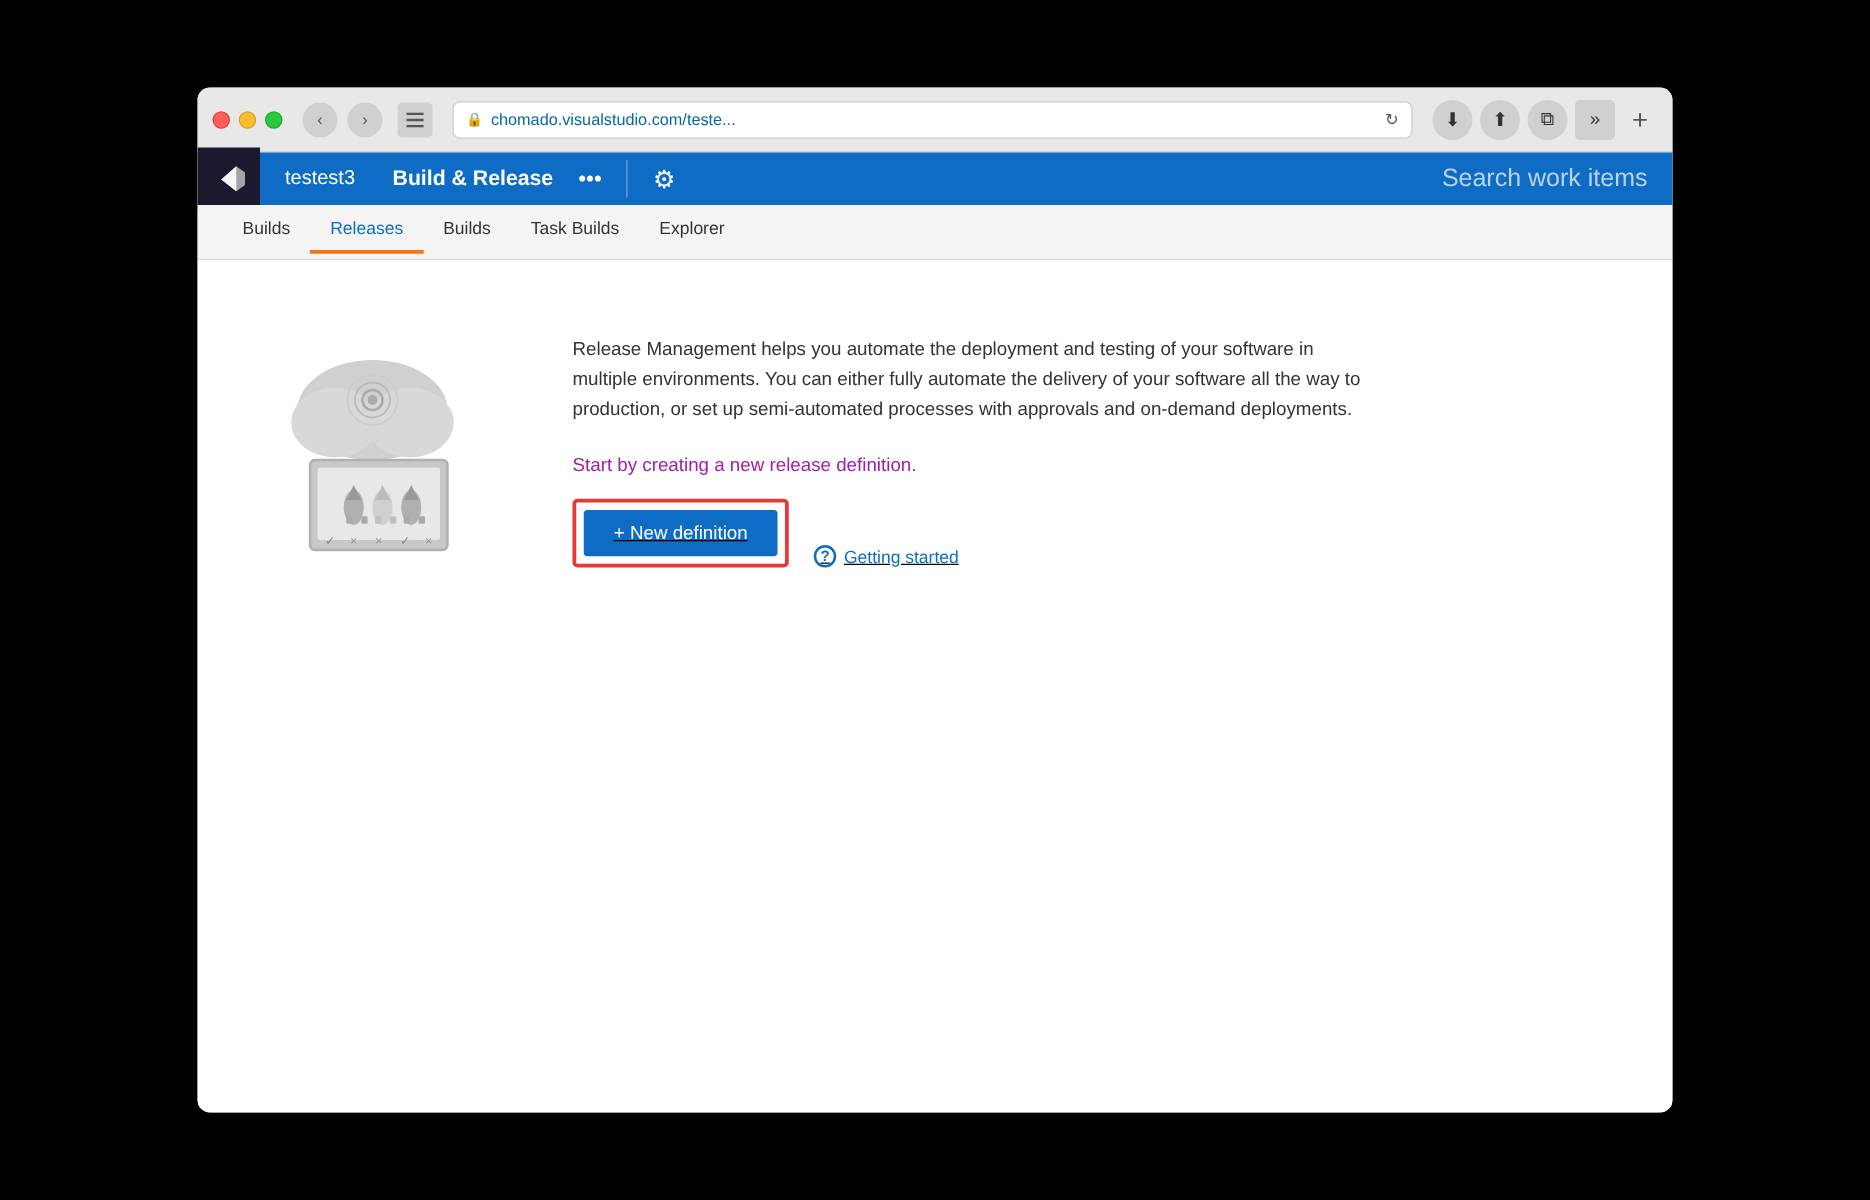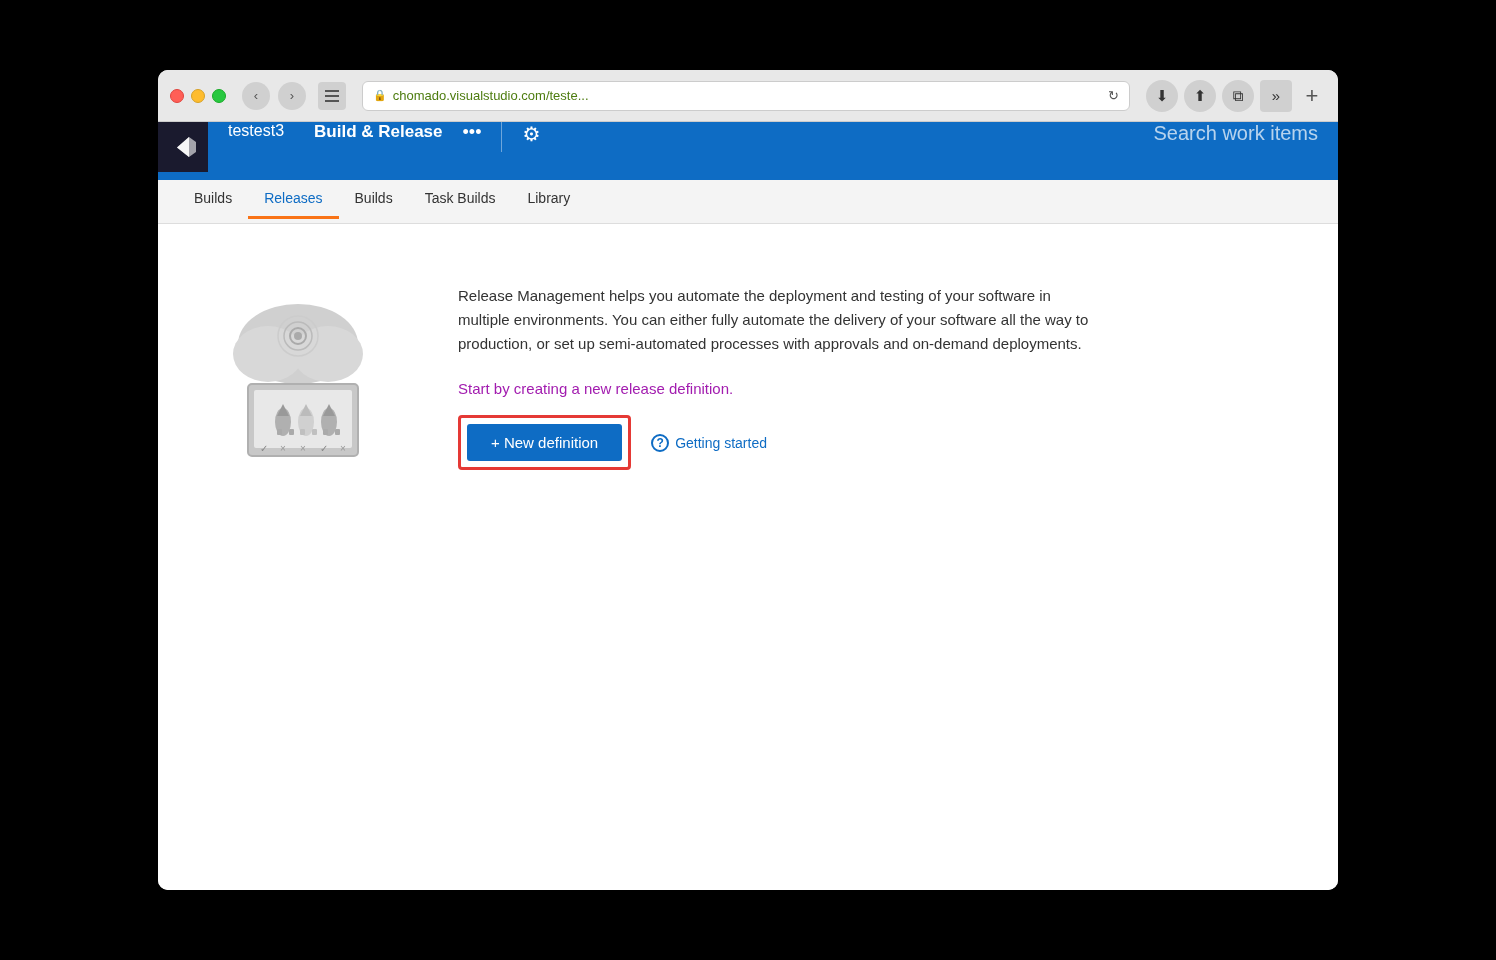--- a/index.html
+++ b/index.html
@@ -92,21 +92,21 @@
       margin: 0 8px;
     }
     .address-bar .lock-icon {
       margin-right: 6px;
       color: #555;
       font-size: 11px;
     }
     .address-bar .url-text {
       flex: 1;
       font-size: 13px;
-      color: #4d7c0f;
+      color: #0369a1;
     }
     .address-bar .reload-btn {
       color: #555;
       cursor: pointer;
       font-size: 13px;
     }
 
     .toolbar-icons {
       display: flex;
       gap: 6px;
@@ -147,22 +147,23 @@
       color: #555;
       cursor: pointer;
       display: flex;
       align-items: center;
       justify-content: center;
     }
 
     
     .app-bar {
       background: #0e6cc4;
-      height: 58px;
-      display: flex;
+      height: 42px;
+      display: flex;
+      align-items: center;
       flex-shrink: 0;
     }
     .app-bar-logo {
       width: 50px;
       height: 50px;
       background: #1a1a2e;
       display: flex;
       align-items: center;
       justify-content: center;
       flex-shrink: 0;
@@ -257,22 +258,23 @@
     }
 
     .start-text {
       font-size: 15px;
       color: #a21caf;
       margin-bottom: 18px;
     }
 
     .action-row {
       display: flex;
-      align-items: center;
+      align-items: flex-end;
       gap: 20px;
+      text-decoration: underline;
     }
 
     .new-def-wrapper {
       border: 3px solid #e53935;
       border-radius: 4px;
       padding: 6px;
       display: inline-block;
     }
 
     .new-def-btn {
@@ -352,21 +354,21 @@
     <div class="app-bar-divider"></div>
     <span class="app-bar-gear">⚙</span>
     <span class="app-bar-search">Search work items</span>
   </div>
 
   <div class="sub-nav">
     <div class="sub-nav-item">Builds</div>
     <div class="sub-nav-item active">Releases</div>
     <div class="sub-nav-item">Builds</div>
     <div class="sub-nav-item">Task Builds</div>
-    <div class="sub-nav-item">Library</div>
+    <div class="sub-nav-item">Explorer</div>
   </div>
 
   <div class="main-content">
 
     <div class="illustration">
       <svg class="illus-svg" viewBox="0 0 200 200" xmlns="http://www.w3.org/2000/svg">
 
         <ellipse cx="100" cy="70" rx="60" ry="40" fill="#d0d0d0"></ellipse>
         <ellipse cx="70" cy="80" rx="35" ry="28" fill="#d8d8d8"></ellipse>
         <ellipse cx="130" cy="80" rx="35" ry="28" fill="#d8d8d8"></ellipse>

